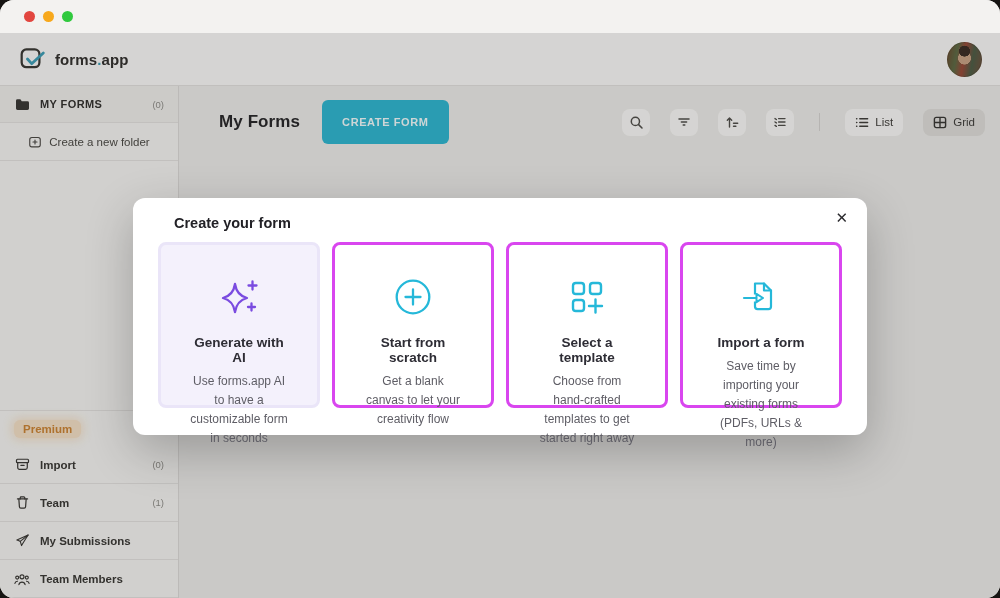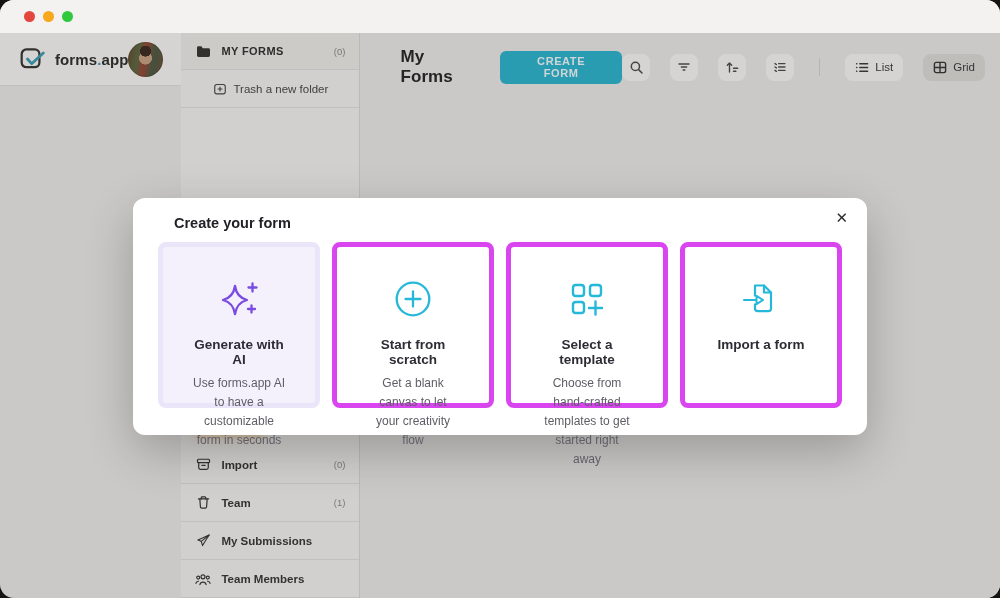--- a/index.html
+++ b/index.html
@@ -5,21 +5,21 @@
   html,body{margin:0;padding:0;background:#161412;font-family:"Liberation Sans","DejaVu Sans",sans-serif;-webkit-font-smoothing:antialiased;}
   .window{position:relative;width:1000px;height:598px;border-radius:14px;overflow:hidden;background:#eeedeb;}
   
   .titlebar{height:33px;background:#f3f2f0;display:flex;align-items:center;padding-left:24px;}
   .lights{display:flex;gap:8px;}
   .light{width:11px;height:11px;border-radius:50%;}
   .light.red{background:#e2463f;}
   .light.yellow{background:#f7a81c;}
   .light.green{background:#30c93e;}
   
-  .app{position:relative;height:565px;display:flex;flex-direction:row;}
+  .app{position:relative;height:565px;display:flex;flex-direction:column;}
   .app-header{height:52px;background:#fbfaf9;display:flex;align-items:center;padding:0 18px 0 20px;border-bottom:1px solid #e3e1df;flex:0 0 auto;}
   .logo{display:flex;align-items:center;gap:7px;}
   .logo-text{font-size:15px;font-weight:700;color:#333130;letter-spacing:.1px;}
   .logo-text .dot{color:#3f9fb8;}
   .avatar{margin-left:auto;width:35px;height:35px;border-radius:50%;overflow:hidden;
     background:
       radial-gradient(circle at 50% 26%, #3c2e26 0 17%, rgba(60,46,38,0) 18%),
       radial-gradient(circle at 50% 46%, #c9a386 0 24%, rgba(201,163,134,0) 26%),
       linear-gradient(100deg,#70492f,#5d6b46 28%,#9a4a3a 48%,#4e5e48 70%,#74503e);
     box-shadow:inset 0 0 0 1px rgba(0,0,0,.12);}
@@ -36,33 +36,33 @@
   .create-folder .slabel{font-weight:400;color:#4c4a47;font-size:11.5px;}
   .spacer{flex:1 1 auto;}
   .premium-row{height:35px;border-top:1px solid #e4e2e0;display:flex;align-items:center;padding:0 14px;flex:0 0 auto;}
   .premium-pill{font-size:11.5px;font-weight:700;color:#cd8536;background:rgba(243,170,88,.28);padding:3px 9px;border-radius:6px;box-shadow:0 0 10px 2px rgba(243,170,88,.25);}
   .premium-row .chev{margin-left:auto;}
   .sitem{height:37px;}
   
   .main{flex:1;padding:14px 15px 0 40px;background:#eeedeb;min-width:0;}
   .main-row{display:flex;align-items:center;}
   .page-title{font-size:17px;font-weight:700;color:#29282b;letter-spacing:.1px;}
-  .create-btn{margin-left:22px;height:33px;padding:0 20px;border:none;border-radius:6px;background:#30b7d2;color:#f2fbfd;font-family:inherit;font-size:11px;font-weight:700;letter-spacing:.6px;cursor:pointer;}
+  .create-btn{margin-left:22px;height:44px;padding:0 20px;border:none;border-radius:6px;background:#30b7d2;color:#f2fbfd;font-family:inherit;font-size:11px;font-weight:700;letter-spacing:.6px;cursor:pointer;}
   .tools{margin-left:auto;display:flex;align-items:center;gap:20px;}
   .tbtn{width:28px;height:27px;border-radius:8px;background:#fbfaf9;display:flex;align-items:center;justify-content:center;cursor:pointer;}
   .vdiv{width:1px;height:18px;background:#d6d4d2;margin:0 5px;}
   .vbtn{height:27px;border-radius:8px;background:#fbfaf9;display:flex;align-items:center;gap:6px;padding:0 10px;font-size:11.5px;color:#403e3c;cursor:pointer;}
   .vbtn.selected{background:#e0dedc;}
   
   .backdrop{position:absolute;inset:0;background:rgba(12,10,8,.155);z-index:5;}
   .modal{position:absolute;left:133px;top:165px;width:734px;height:237px;background:#ffffff;border-radius:12px;z-index:10;box-shadow:0 16px 48px rgba(0,0,0,.24);padding:16px 25px;box-sizing:border-box;}
   .modal-title{font-size:14.5px;font-weight:700;color:#222126;margin-top:1px;margin-left:16px;}
   .modal-close{position:absolute;top:10px;right:17px;font-size:15px;color:#2b2a2e;cursor:pointer;line-height:1;padding:2px;}
   .cards{display:flex;gap:12px;margin-top:11px;}
-  .card{width:162px;height:166px;box-sizing:border-box;background:#fff;border:5px solid #d946ef;border-radius:8px;text-align:center;padding:23px 29px 0;cursor:pointer;}
+  .card{width:162px;height:166px;box-sizing:border-box;background:#fff;border:3px solid #d946ef;border-radius:8px;text-align:center;padding:23px 29px 0;cursor:pointer;}
   .card.highlight{background:#f4f1fc;border-color:#eae5f8;}
   .card-icon{height:58px;display:flex;align-items:center;justify-content:center;}
   .card-title{font-size:13.5px;font-weight:700;color:#2e2d35;margin-top:9px;}
   .card-desc{font-size:12px;color:#5e5d65;line-height:19px;margin-top:7px;}
   svg{display:block;}
 </style>
 </head>
 <body>
 
 <div class="window">
@@ -102,21 +102,21 @@
           <span class="slabel">MY FORMS</span>
           <span class="count">(0)</span>
         </div>
         <div class="srow create-folder">
           <span class="sicon" style="width:14px;margin-right:0;">
             <svg width="14" height="14" viewBox="0 0 16 16" fill="none" stroke="#4c4a47" stroke-width="1.3" stroke-linecap="round">
               <rect x="2" y="2.8" width="12" height="10.8" rx="2.4"></rect>
                 <path d="M8 5.7 v4.6 M5.7 8 h4.6"></path>
             </svg>
           </span>
-          <span class="slabel">Trash a new folder</span>
+          <span class="slabel">Create a new folder</span>
         </div>
 
         <div class="spacer"></div>
 
         <div class="premium-row">
           <span class="premium-pill">Premium</span>
           <span class="chev">
             <svg width="11" height="8" viewBox="0 0 11 8" fill="none" stroke="#55534f" stroke-width="1.6" stroke-linecap="round" stroke-linejoin="round">
                 <path d="M1 1.5 L5.5 6 L10 1.5"></path>
               </svg>
@@ -261,18 +261,19 @@
           <div class="card-icon">
             <svg width="42" height="40" viewBox="0 0 42 40" fill="none" stroke-linecap="round" stroke-linejoin="round">
               <path d="M15 6.5 h9 l7 7 v16 a2.6 2.6 0 0 1-2.6 2.6 H17.6 A2.6 2.6 0 0 1 15 29.5 Z" stroke="#25b8d9" stroke-width="2.2"></path>
               <path d="M24 6.5 V13.5 h7" stroke="#25b8d9" stroke-width="2.2"></path>
               <path d="M4 21 H21" stroke="#ffffff" stroke-width="7"></path>
               <path d="M4 21 H15.5" stroke="#25b8d9" stroke-width="2.2"></path>
               <path d="M16.5 16.9 L23 21 l-6.5 4.1 Z" stroke="#25b8d9" stroke-width="2" fill="none"></path>
             </svg>
           </div>
           <div class="card-title">Import a form</div>
+          <div class="card-desc">Save time by importing your existing forms (PDFs, URLs &amp; more)</div>
         </div>
 
       </div>
     </div>
   </div>
 </div>
 
 </body></html>

